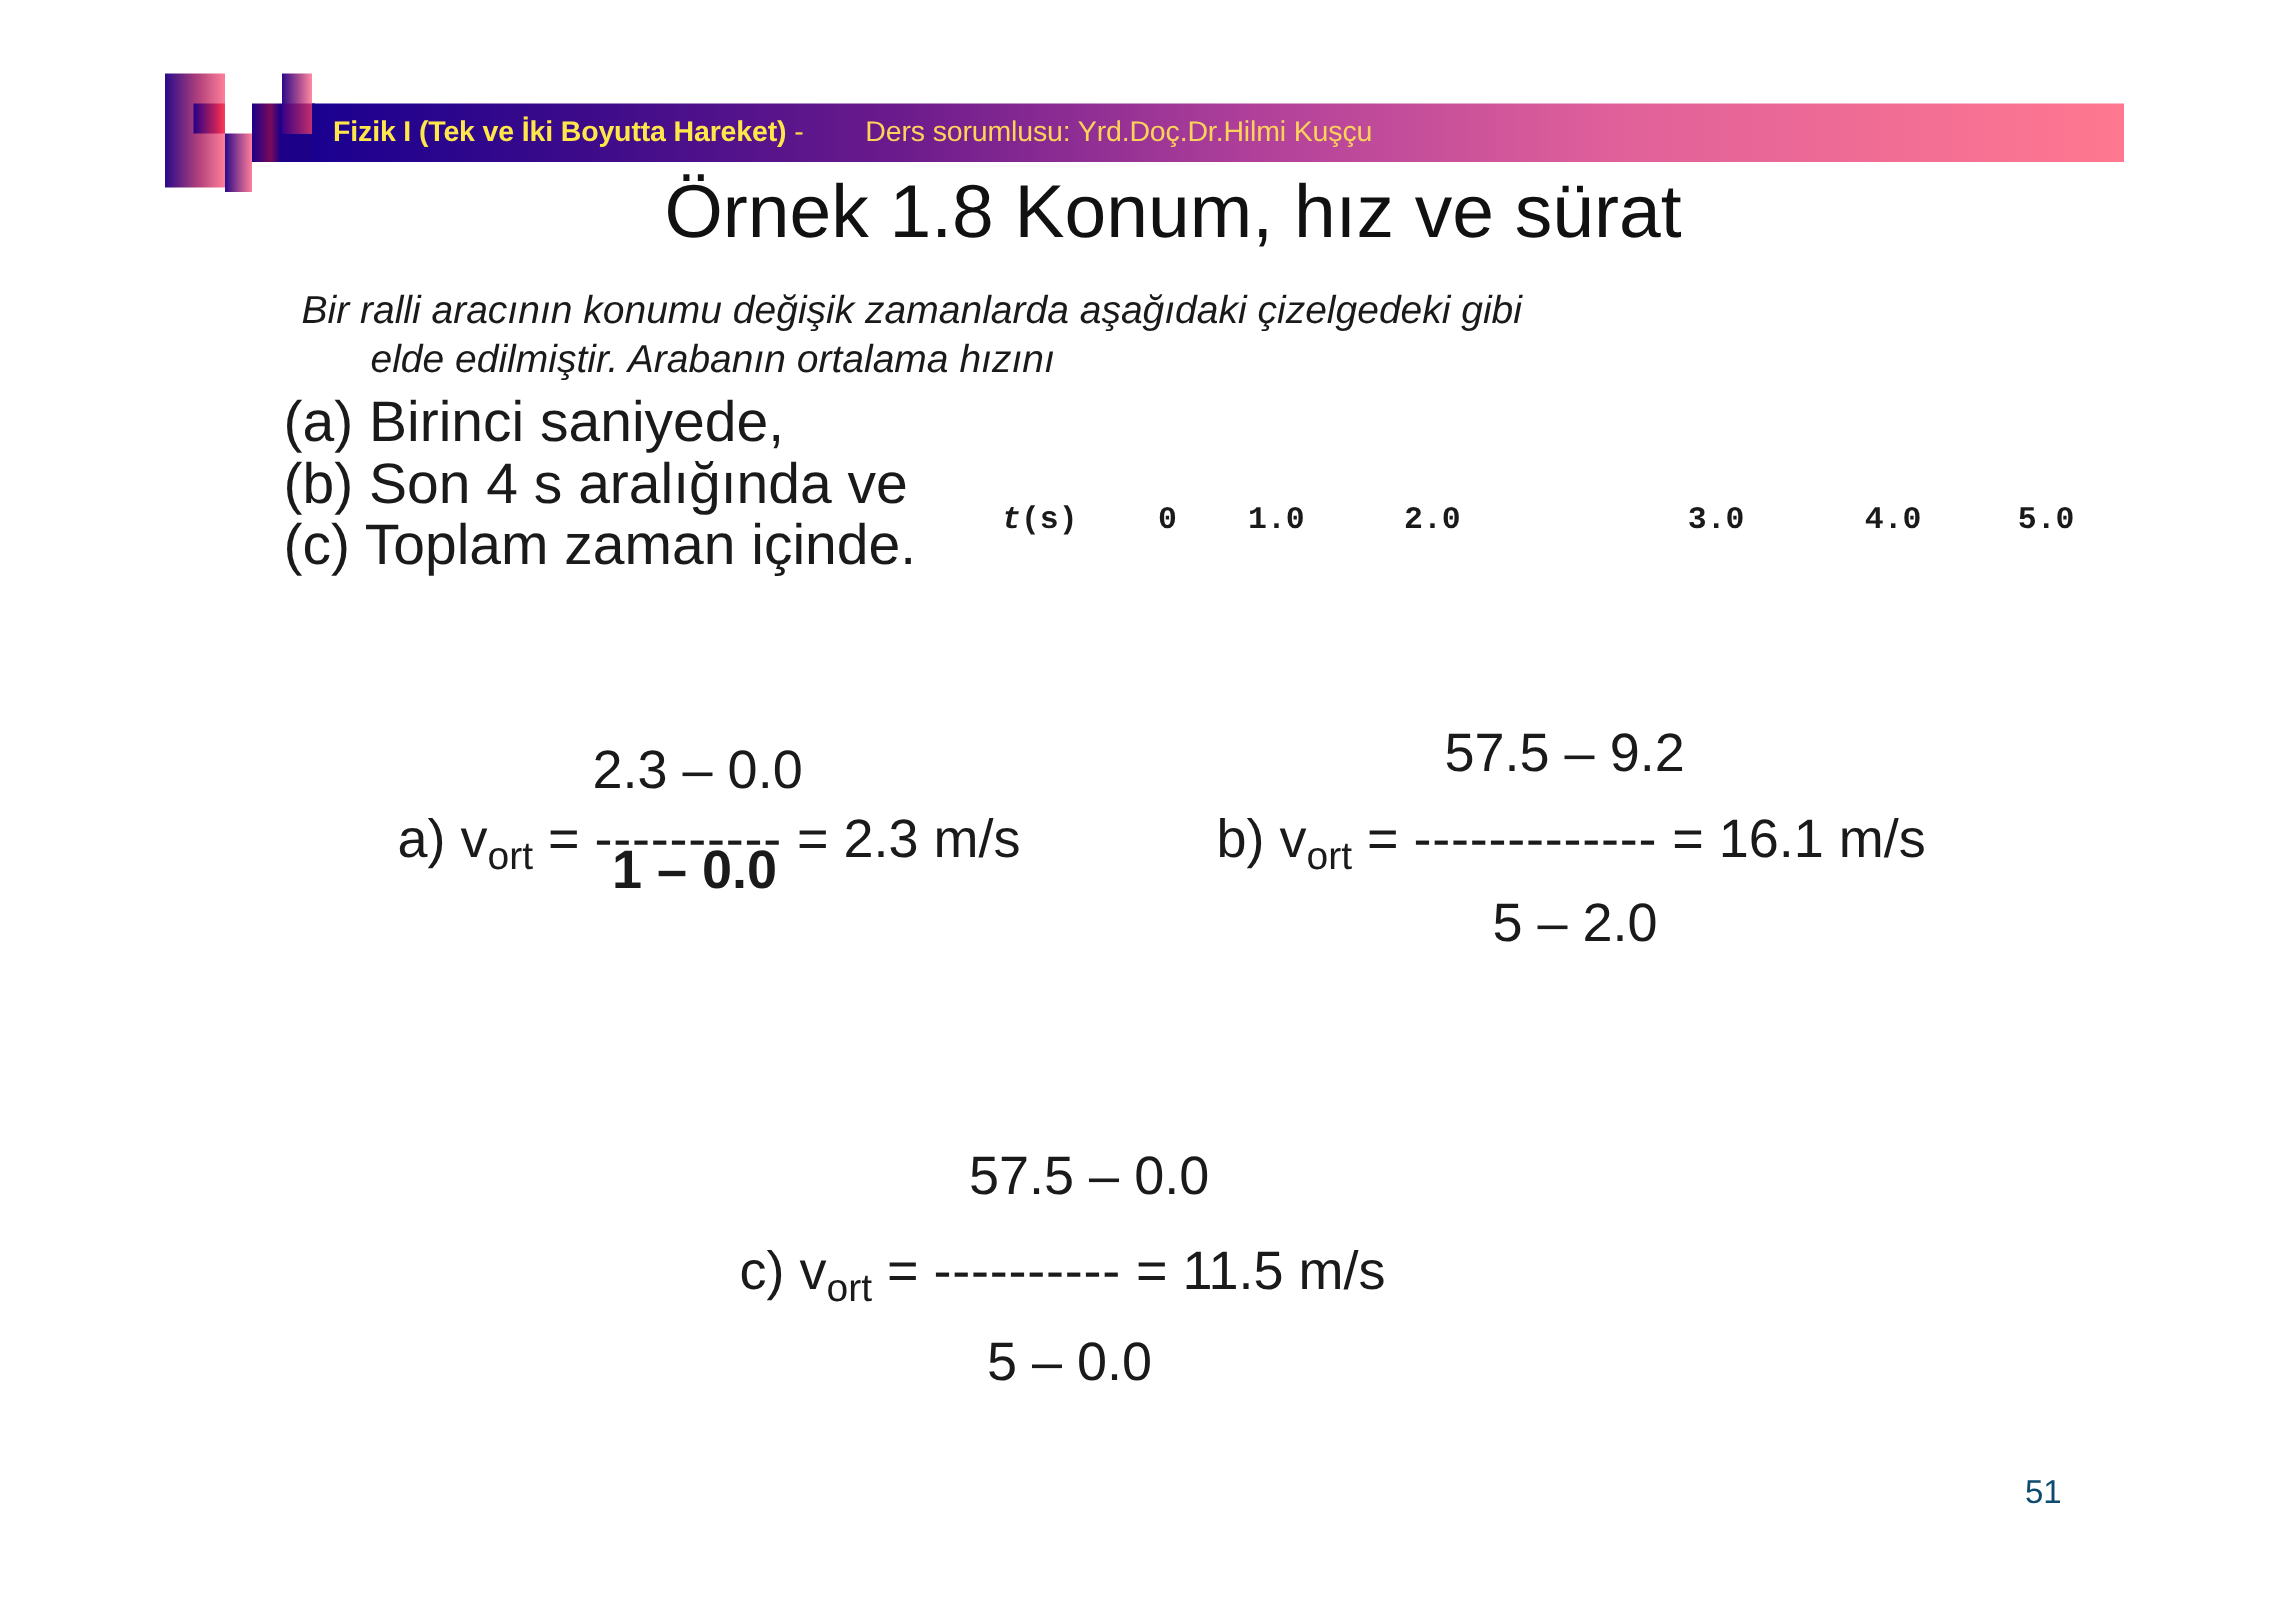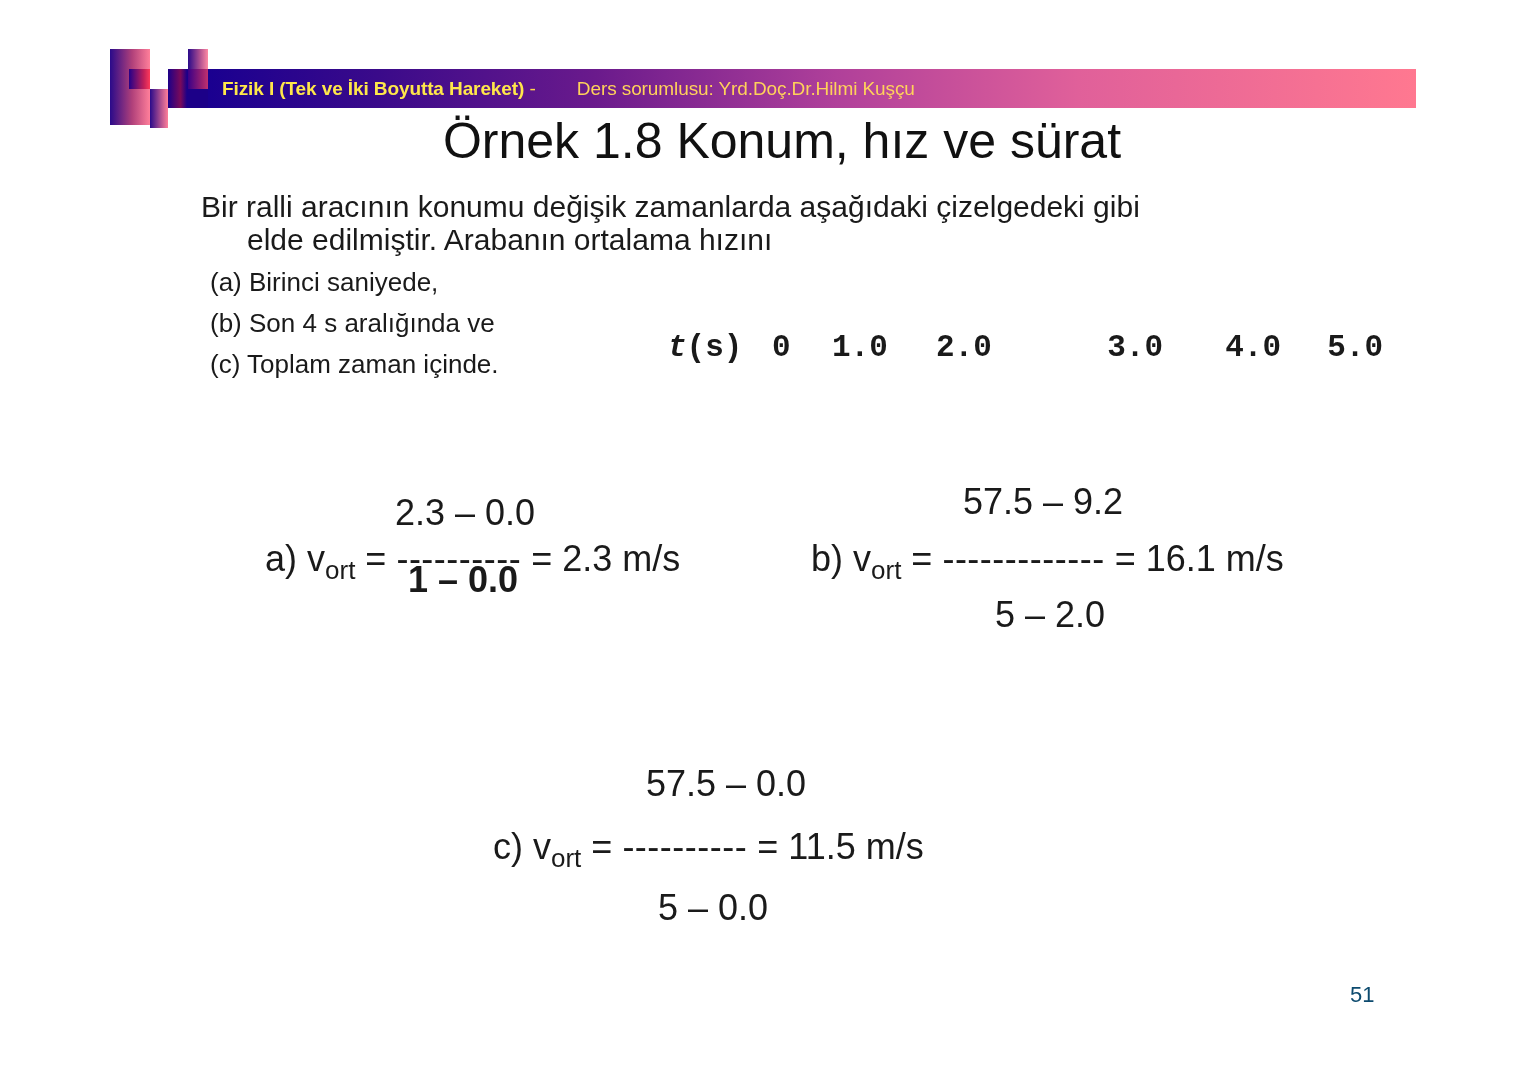--- a/index.html
+++ b/index.html
@@ -73,38 +73,39 @@
       left: 0; width: 1564px; top: 110px;
       text-align: center;
       font-size: 50px;
       line-height: 62px;
       color: #111111;
     }
 
     
     .intro {
       left: 201px; top: 190px; width: 1120px;
-      font-size: 30px;
+      font-size: 26px;
       line-height: 33px;
       color: #1a1a1a;
+      font-style: italic;
     }
     .intro .line2 { padding-left: 46px; }
     .parts {
-      left: 210px; top: 262px;
-      font-size: 26px;
+      left: 189px; top: 262px;
+      font-size: 38px;
       line-height: 41px;
       color: #1a1a1a;
     }
 
     
     .data-table {
       left: 668px; top: 322px;
       border-collapse: collapse;
       font-family: "Liberation Mono", monospace;
-      font-size: 31px;
+      font-size: 21px;
       color: #1a1a1a;
     }
     .data-table td {
       padding: 0;
       height: 50px;
       vertical-align: middle;
       white-space: pre;
     }
     .data-table .rowhead { width: 104px; font-weight: bold; }
     .data-table .rowhead .var { font-style: italic; }

